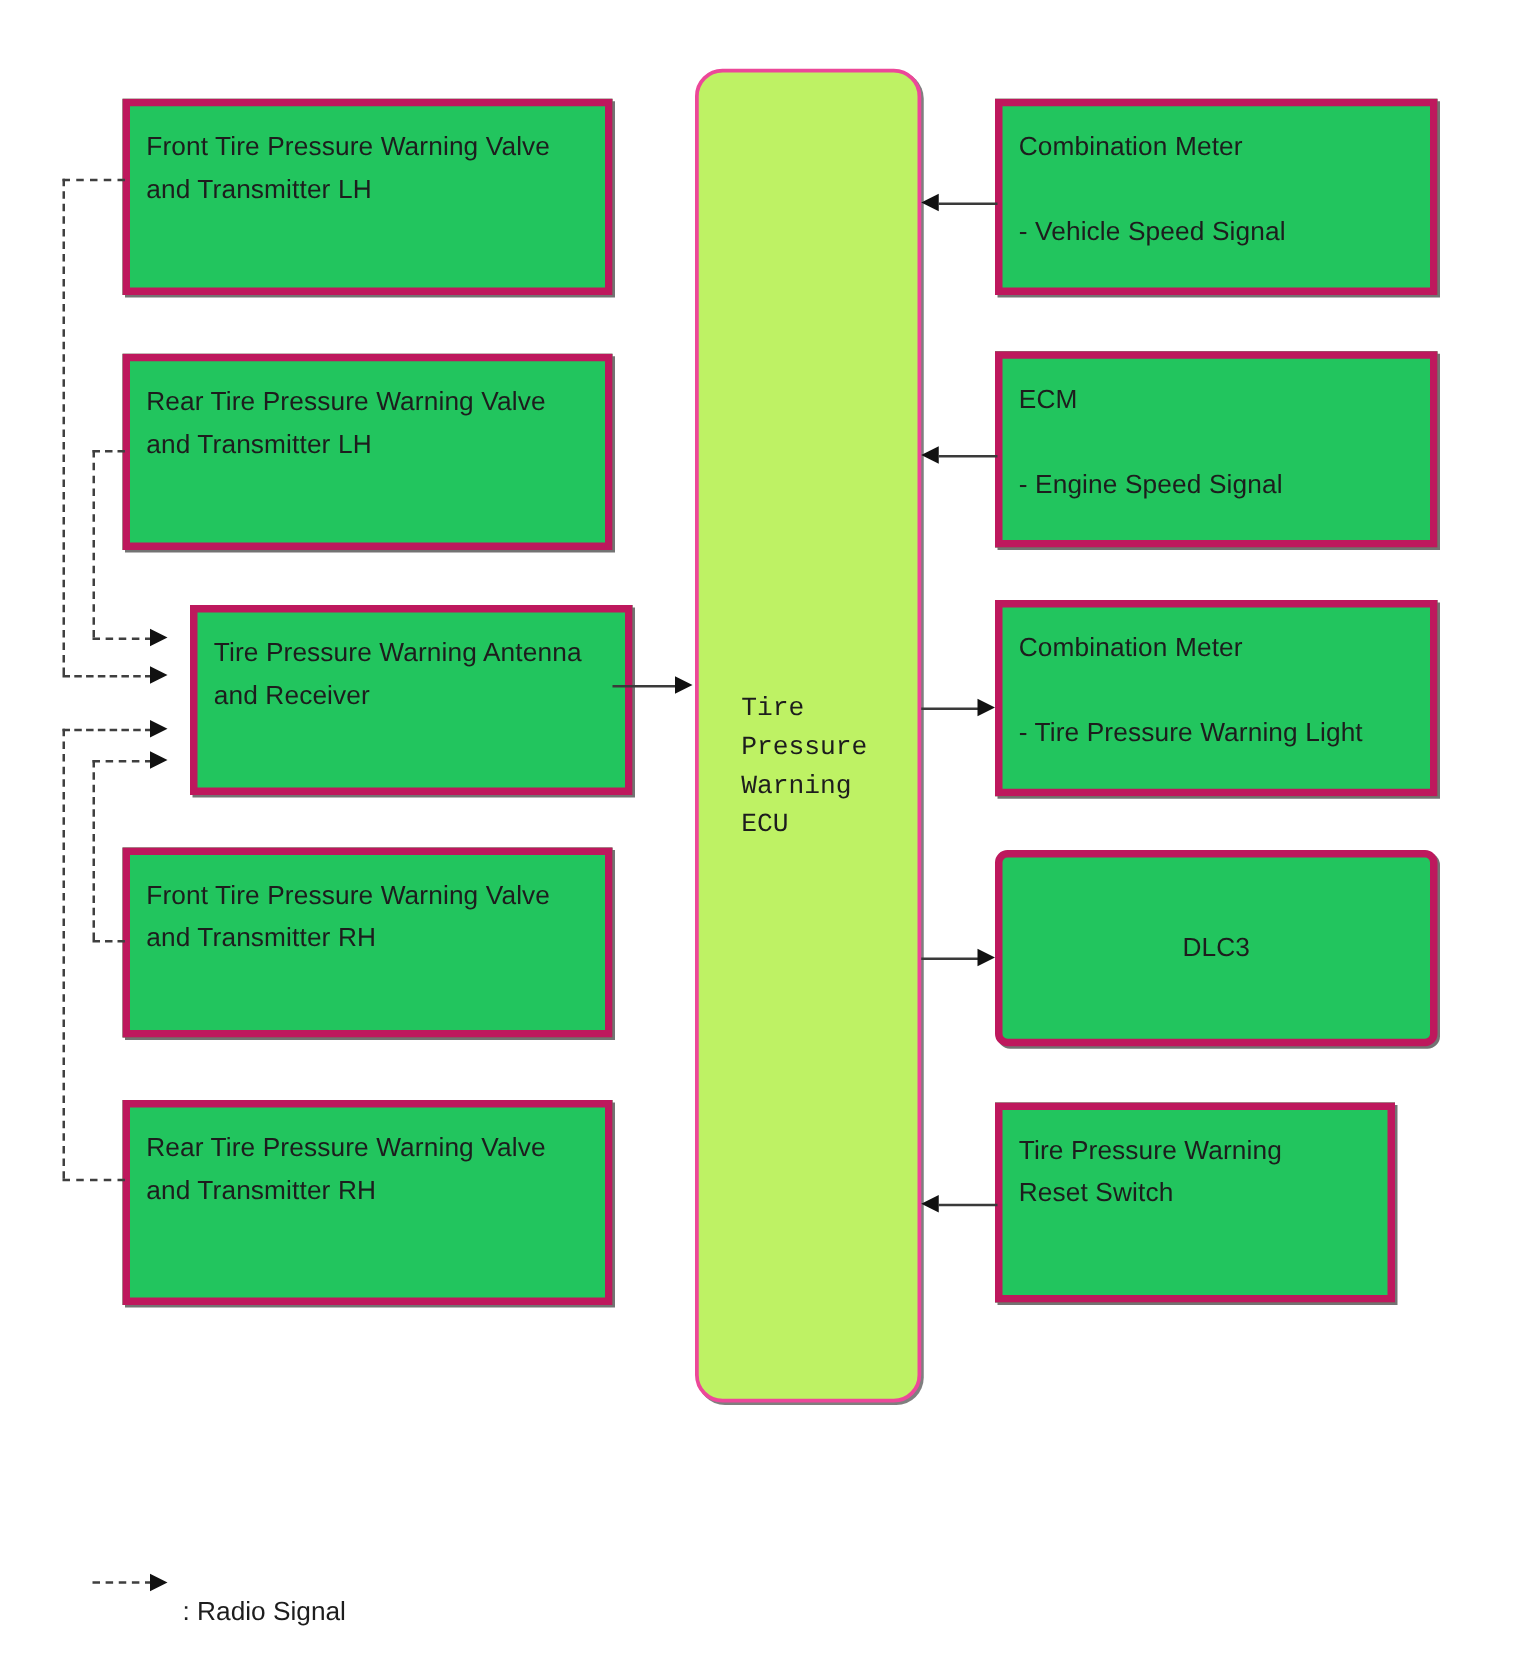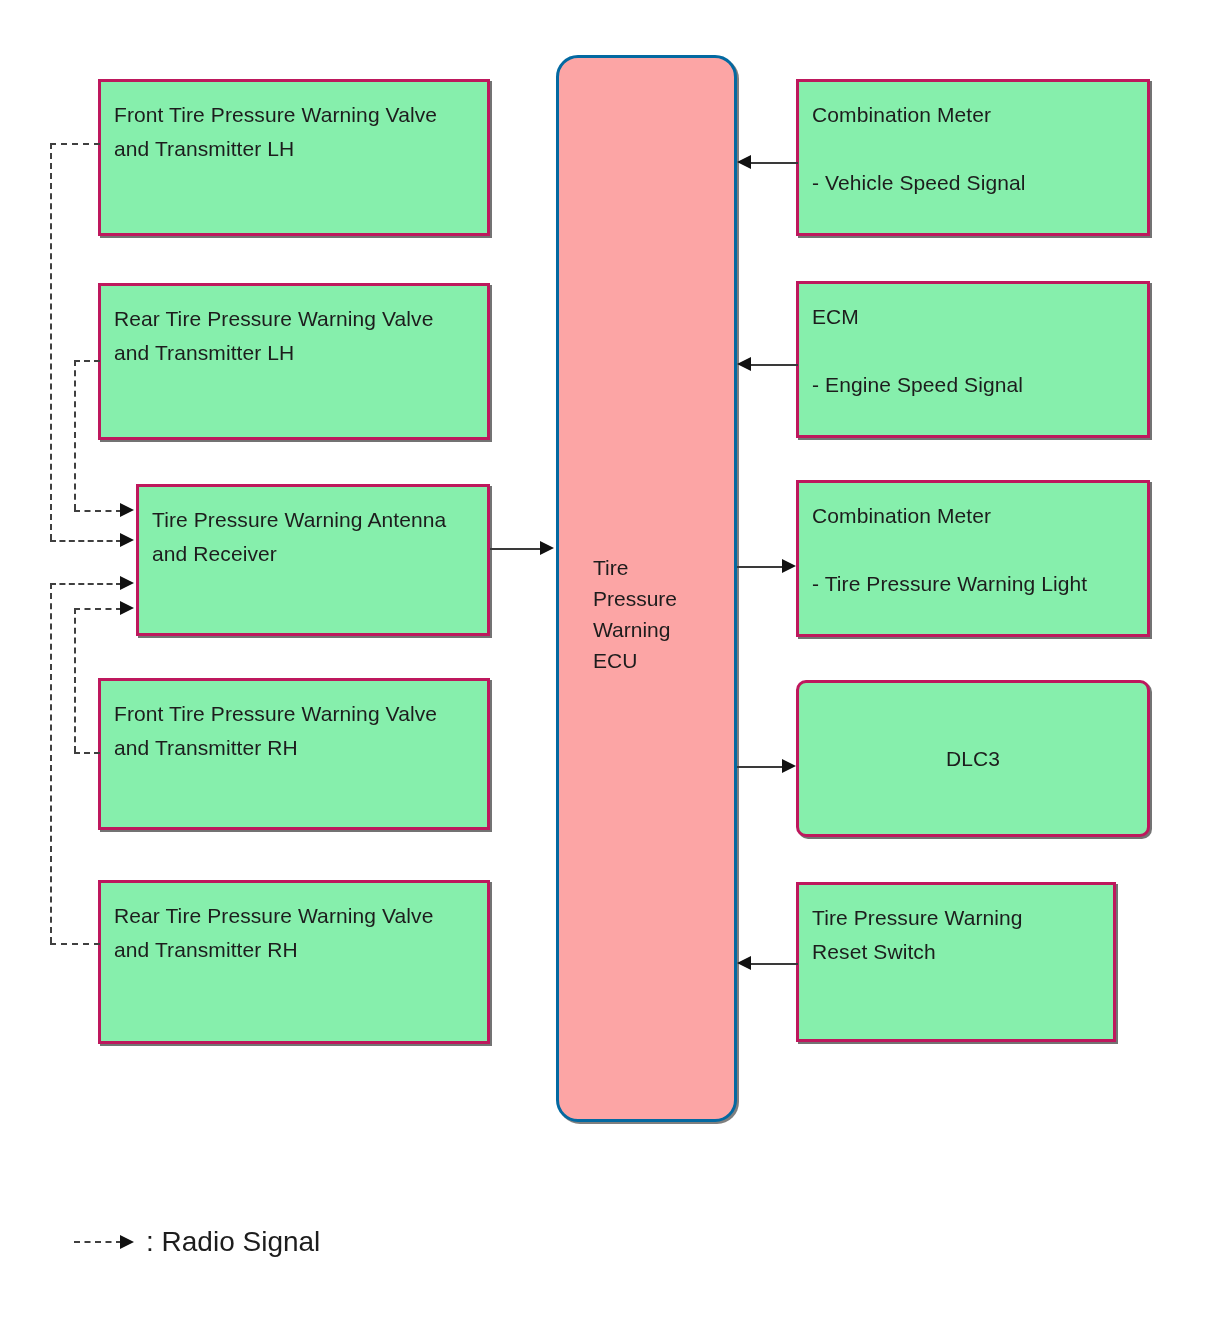--- a/index.html
+++ b/index.html
@@ -16,22 +16,22 @@
     position: relative;
     width: 1210px;
     height: 1328px;
     background: #ffffff;
     overflow: hidden;
   }
   
   .node {
     position: absolute;
     box-sizing: border-box;
-    background: #86efac;
-    border: 3px solid #be185d;
+    background: #22c55e;
+    border: 6px solid #be185d;
     box-shadow: 2px 2px 0 0 rgba(0,0,0,0.55);
   }
   .node .node-text {
     position: absolute;
     left: 13px;
     right: 10px;
     font-size: 21px;
     line-height: 34px;
     color: #1d1d1d;
     letter-spacing: 0.1px;
@@ -40,24 +40,25 @@
   .node.text-top .node-text { top: 16px; }
   .node.text-mid .node-text { top: 50%; transform: translateY(-50%); }
   .node.text-center .node-text {
     left: 0; right: 0;
     text-align: center;
   }
   
   .ecu {
     position: absolute;
     box-sizing: border-box;
-    background: #fca5a5;
-    border: 3px solid #0369a1;
+    background: #bef264;
+    border: 3px solid #ec4899;
     border-radius: 22px;
     box-shadow: 2px 2px 0 0 rgba(0,0,0,0.5);
+    font-family: Liberation Mono, monospace;
   }
   .ecu .ecu-text {
     position: absolute;
     left: 34px;
     top: 494px;
     font-size: 21px;
     line-height: 31px;
     white-space: pre-line;
     color: #1d1d1d;
   }
@@ -103,42 +104,43 @@
     width: 64px;
     height: 14px;
   }
   .legend-sample .dash-h {
     top: 6px; left: 0; width: 48px;
   }
   .legend-sample .arrow-r {
     top: 0px; left: 46px;
   }
   .legend-label {
-    font-size: 28px;
+    font-size: 21px;
     line-height: 21px;
     margin-left: 8px;
     color: #1d1d1d;
+    margin-top: 48px;
   }
 </style>
 </head>
 <body>
 
 <div id="canvas">
 
   <div class="node text-top" style="left:98px; top:79px; width:392px; height:157px;">
     <div class="node-text">Front Tire Pressure Warning Valve
 and Transmitter LH</div>
   </div>
 
   <div class="node text-top" style="left:98px; top:283px; width:392px; height:157px;">
     <div class="node-text">Rear Tire Pressure Warning Valve
 and Transmitter LH</div>
   </div>
 
-  <div class="node text-top" style="left:136px; top:484px; width:354px; height:152px;padding-left:21px;">
+  <div class="node text-top" style="left:152px; top:484px; width:354px; height:152px;padding-left:21px;">
     <div class="node-text">Tire Pressure Warning Antenna
 and Receiver</div>
   </div>
 
   <div class="node text-top" style="left:98px; top:678px; width:392px; height:152px;">
     <div class="node-text">Front Tire Pressure Warning Valve
 and Transmitter RH</div>
   </div>
 
   <div class="node text-top" style="left:98px; top:880px; width:392px; height:164px;">

